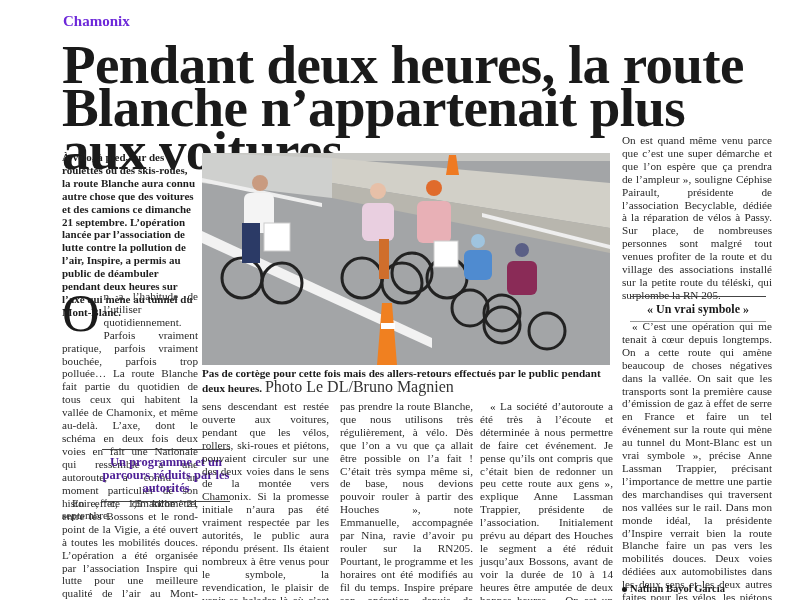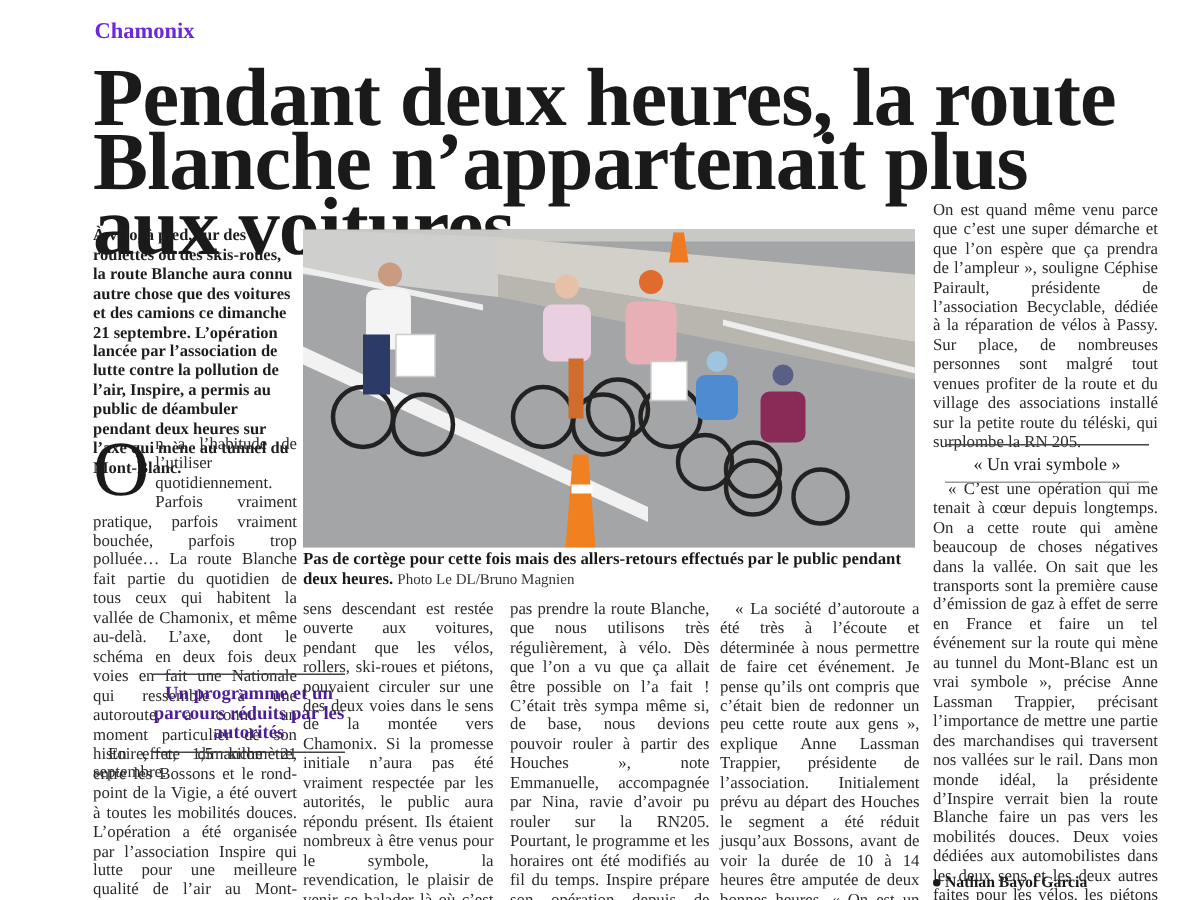--- a/index.html
+++ b/index.html
@@ -45,31 +45,31 @@
   .indent { text-indent: 10px; }
   .photo {
     position: absolute; left: 202px; top: 153px; width: 408px; height: 212px;
     overflow: hidden; background: #9a9c9e;
   }
   .caption {
     position: absolute; left: 202px; top: 367px; width: 410px;
     font-family: "Liberation Serif", serif; font-size: 11.2px; line-height: 13px; color:#1a1a1a;
   }
   .caption b { font-weight: bold; }
-  .caption .credit { font-size: 10px; color: #333; }
+  .caption .credit { font-size: 16px; color: #333; }
   .col2 { left: 202px; top: 400px; width: 127px; }
   .col3 { left: 340px; top: 400px; width: 133px; }
   .col4 { left: 480px; top: 400px; width: 133px; }
   .col5 { left: 622px; top: 134px; width: 150px; }
   .col5b { left: 622px; top: 320px; width: 150px; }
   .subhead2 {
     position: absolute; left: 630px; top: 296px; width: 136px;
     border-top: 1px solid #444; padding-top: 5px; padding-bottom: 4px;
     border-bottom: 1px solid #999;
-    text-align: center; font-family: "Liberation Serif", serif; font-weight: normal;
+    text-align: center; font-family: "Liberation Serif", serif; font-weight: bold;
     font-size: 12px; color: #1a1a1a;
   }
   .byline {
     position: absolute; left: 622px; top: 583px;
     font-family: "Liberation Serif", serif; font-weight: bold; font-size: 10.5px; color:#1a1a1a;
   }
   .byline .dot { display:inline-block; width:5px; height:5px; border-radius:50%; background:#1a1a1a; margin-right:3px; vertical-align: middle; }
 </style>
 </head>
 <body>

